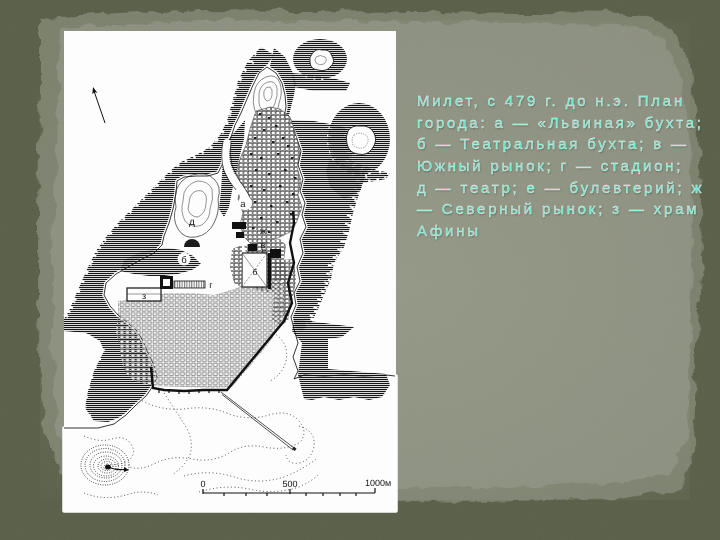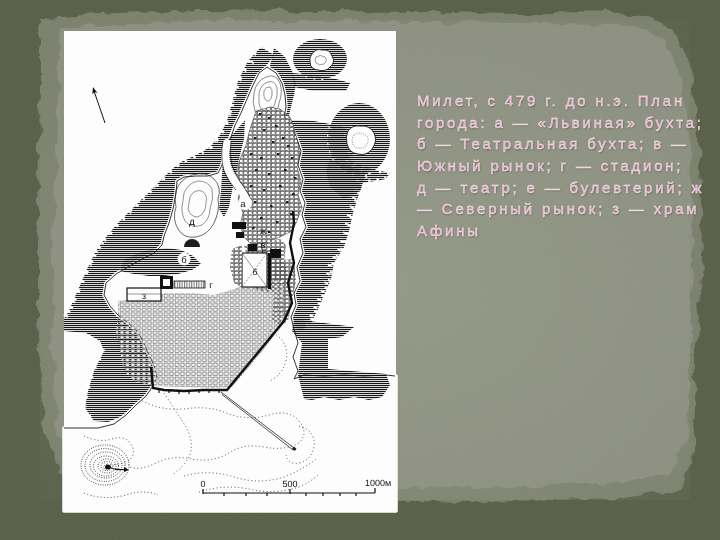--- a/index.html
+++ b/index.html
@@ -1,18 +1,18 @@
 <!DOCTYPE html>
 <html><head>
 <meta charset="utf-8">
 <style>
 svg text{fill-opacity:0.999;text-rendering:geometricPrecision;}
 html,body{margin:0;padding:0;width:720px;height:540px;overflow:hidden;background:#59604a;}
 #stage{position:relative;width:720px;height:540px;font-family:"Liberation Sans",sans-serif;}
-#caption{position:absolute;left:417px;top:90px;width:294px;color:#f9a8d4;text-shadow:0.5px 1px 1.5px rgba(40,44,32,0.55);font-size:15px;line-height:21.65px;-webkit-text-stroke:0.35px #eff1e8;letter-spacing:2.75px;word-spacing:0.2px;}
+#caption{position:absolute;left:417px;top:90px;width:294px;color:#5eead4;text-shadow:0.5px 1px 1.5px rgba(40,44,32,0.55);font-size:15px;line-height:21.65px;-webkit-text-stroke:0.35px #eff1e8;letter-spacing:2.75px;word-spacing:0.2px;}
 </style>
 </head>
 <body>
 <div id="stage">
 
 <svg width="720" height="540" viewBox="0 0 720 540" style="position:absolute;left:0;top:0">
 <defs>
 <pattern id="hl" patternUnits="userSpaceOnUse" width="6" height="2.0">
 <line x1="0" y1="0.6" x2="6" y2="0.6" stroke="#0a0a0a" stroke-width="1.1"></line>
 </pattern>

